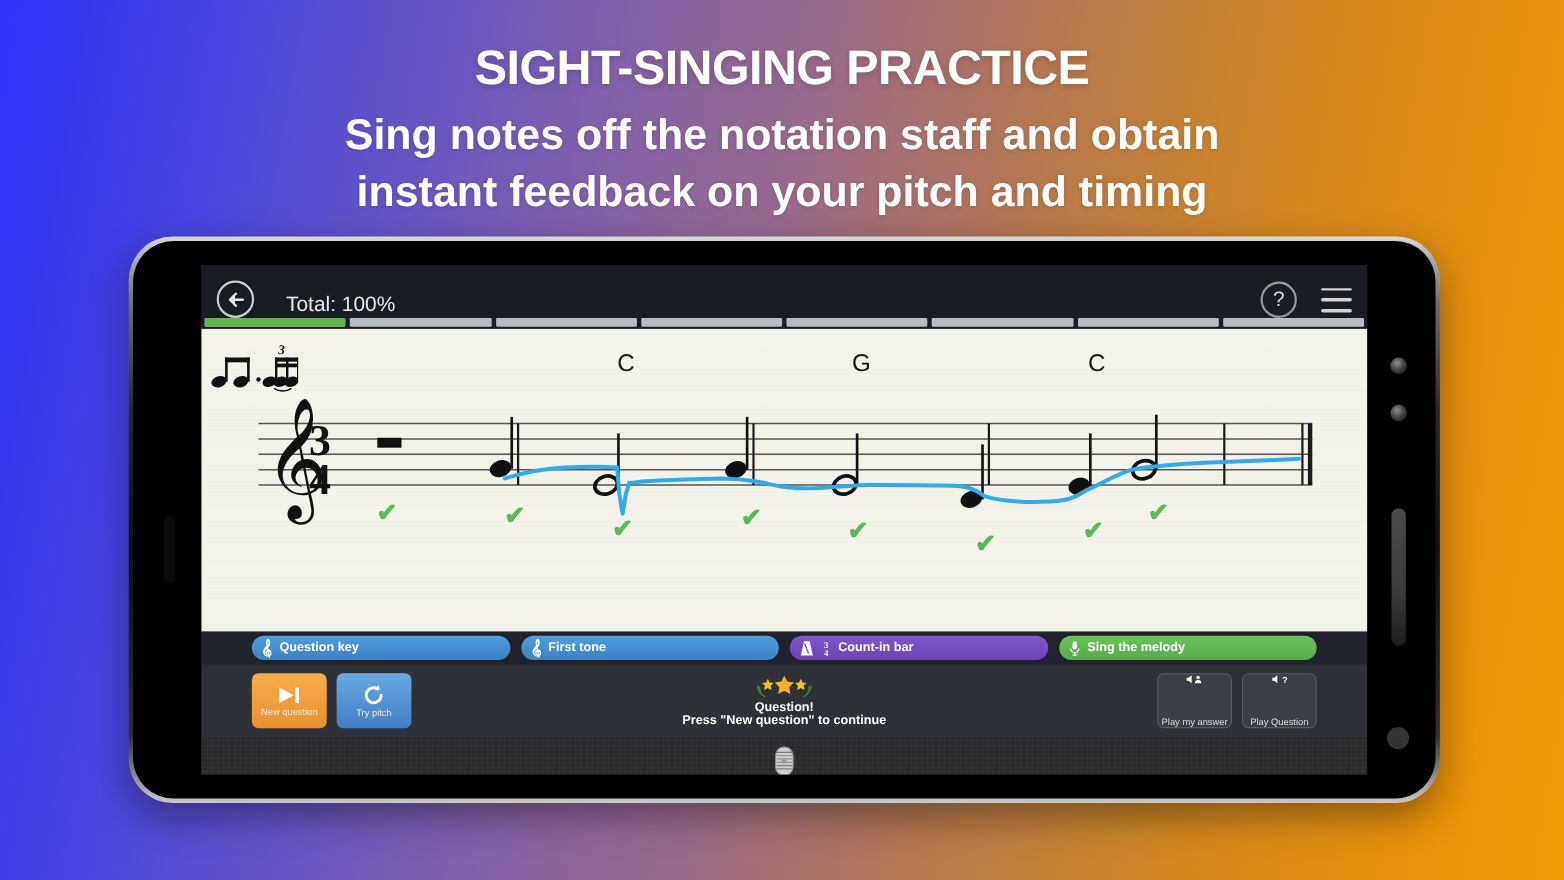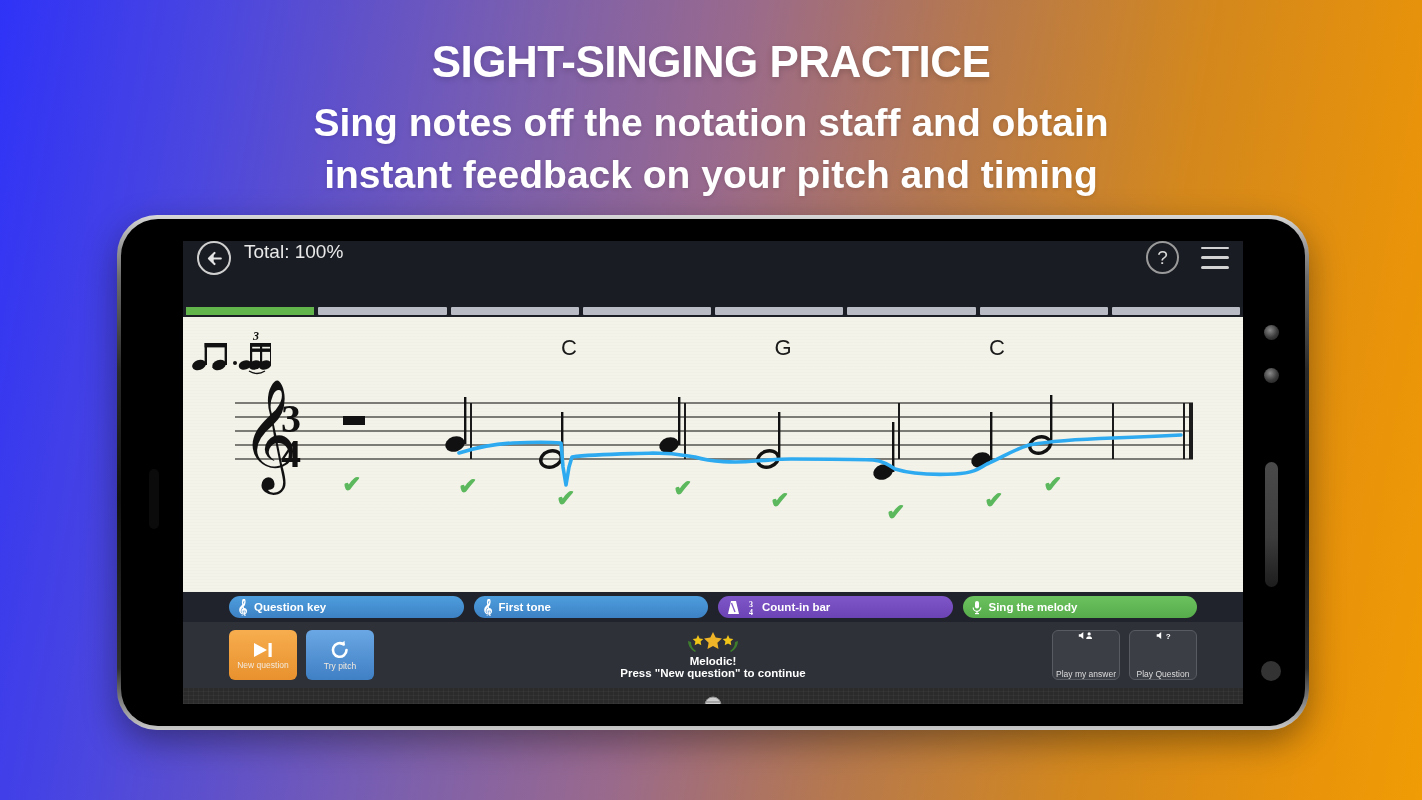--- a/index.html
+++ b/index.html
@@ -43,22 +43,22 @@
   .cam1 { top:106px; width:15px; height:15px; }
   .cam2 { top:149px; width:15px; height:15px; }
   .speaker-slot { position:absolute; right:27px; top:243px; width:13px; height:125px;
          border-radius:7px; background:linear-gradient(180deg,#4a4a4a,#3c3c3c 60%,#1d1d1d); }
   .home-dot { position:absolute; right:24px; bottom:45px; width:20px; height:20px;
          border-radius:50%; background:#333; }
   .left-notch { position:absolute; left:28px; top:250px; width:10px; height:60px;
          border-radius:5px; background:#0b0b0b; }
 
   
-  .topbar { height:66px; background:#191c23; display:flex; align-items:flex-start;
-            padding:0 14px; position:relative; }
+  .topbar { height:48px; background:#191c23; display:flex; align-items:flex-end;
+            padding:0 14px; position:relative;gap:16px; }
   .back-btn { width:34px; height:34px; border-radius:50%; border:2px solid #cfcfcf;
               display:flex; align-items:center; justify-content:center; flex:0 0 auto; }
   .back-btn svg { width:19px; height:19px; }
   .total-label { color:#e9e9e9; font-size:19px; margin-left:13px; white-space:nowrap; }
   .lesson-title { position:absolute; left:0; right:0; text-align:center; color:#f2f2f2;
                   font-size:21px; pointer-events:none; }
   .lesson-title span.chev { font-size:15px; margin-left:8px; color:#d8d8d8; }
   .topbar-right { margin-left:auto; display:flex; align-items:center; gap:22px; z-index:2; }
   .help-btn { width:33px; height:33px; border-radius:50%; border:2px solid #9a9a9a;
               color:#d8d8d8; font-size:19px; display:flex; align-items:center;
@@ -323,21 +323,21 @@
         <div class="feedback">
           <div class="stars">
             <svg width="56" height="22" viewBox="0 0 56 22">
               <path d="M10 20 q-7 -4 -7 -11 l3 1 q0 6 5 9 Z" fill="#3f7d2e"></path>
               <path d="M46 20 q7 -4 7 -11 l-3 1 q0 6 -5 9 Z" fill="#3f7d2e"></path>
               <path d="M13 3 l1.6 3.4 3.7 .5 -2.7 2.6 .7 3.7 -3.3 -1.8 -3.3 1.8 .7 -3.7 -2.7 -2.6 3.7 -.5 Z" fill="#f0c419"></path>
               <path d="M43 3 l1.6 3.4 3.7 .5 -2.7 2.6 .7 3.7 -3.3 -1.8 -3.3 1.8 .7 -3.7 -2.7 -2.6 3.7 -.5 Z" fill="#f0c419"></path>
               <path d="M28 0 l2.7 5.6 6.2 .9 -4.5 4.3 1.1 6.1 -5.5 -2.9 -5.5 2.9 1.1 -6.1 -4.5 -4.3 6.2 -.9 Z" fill="#f0b429"></path>
             </svg>
           </div>
-          <div class="fb-perfect">Melodic!</div>
+          <div class="fb-perfect">Question!</div>
           <div class="fb-press">Press "New question" to continue</div>
         </div>
 
         <div class="right-ctls">
           <div class="ctl ctl-dark">
             <svg width="38" height="20" viewBox="0 0 38 20">
               <path d="M3 7 L7 7 L13 2 L13 18 L7 13 L3 13 Z" fill="#fff"></path>
               <circle cx="26" cy="6.5" r="3.6" fill="#fff"></circle>
               <path d="M19.5 18 a6.5 6.5 0 0 1 13 0 Z" fill="#fff"></path>
             </svg>

